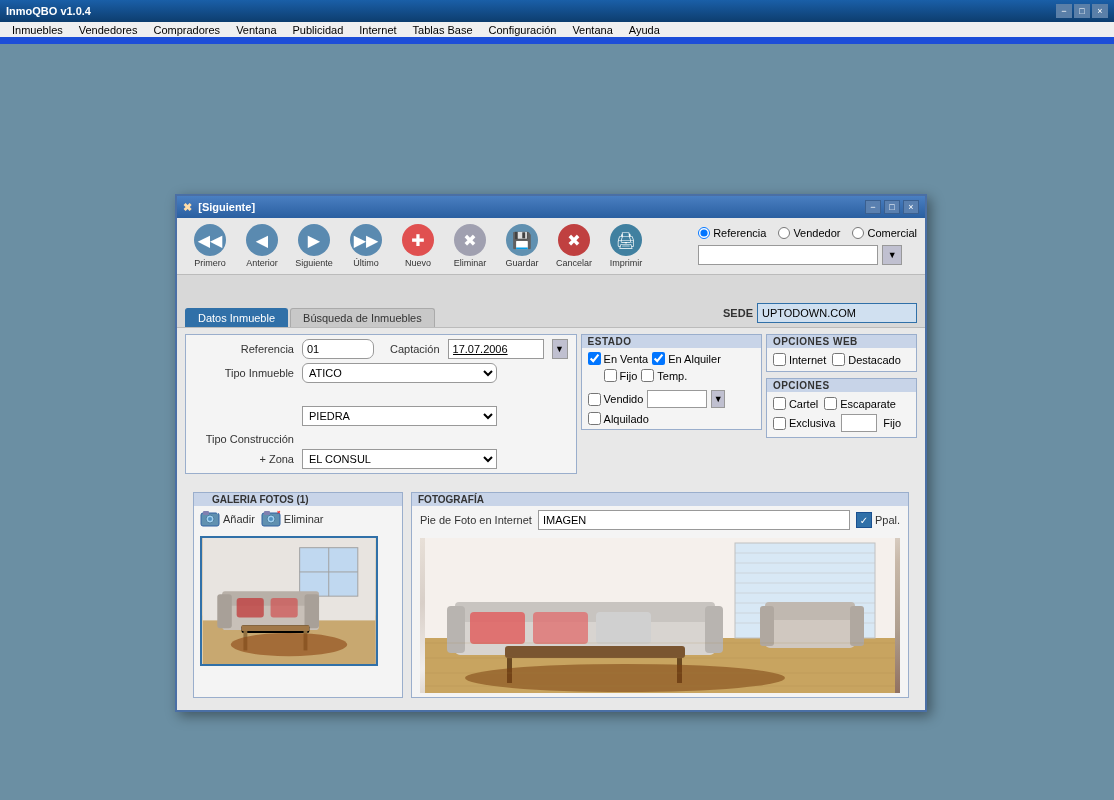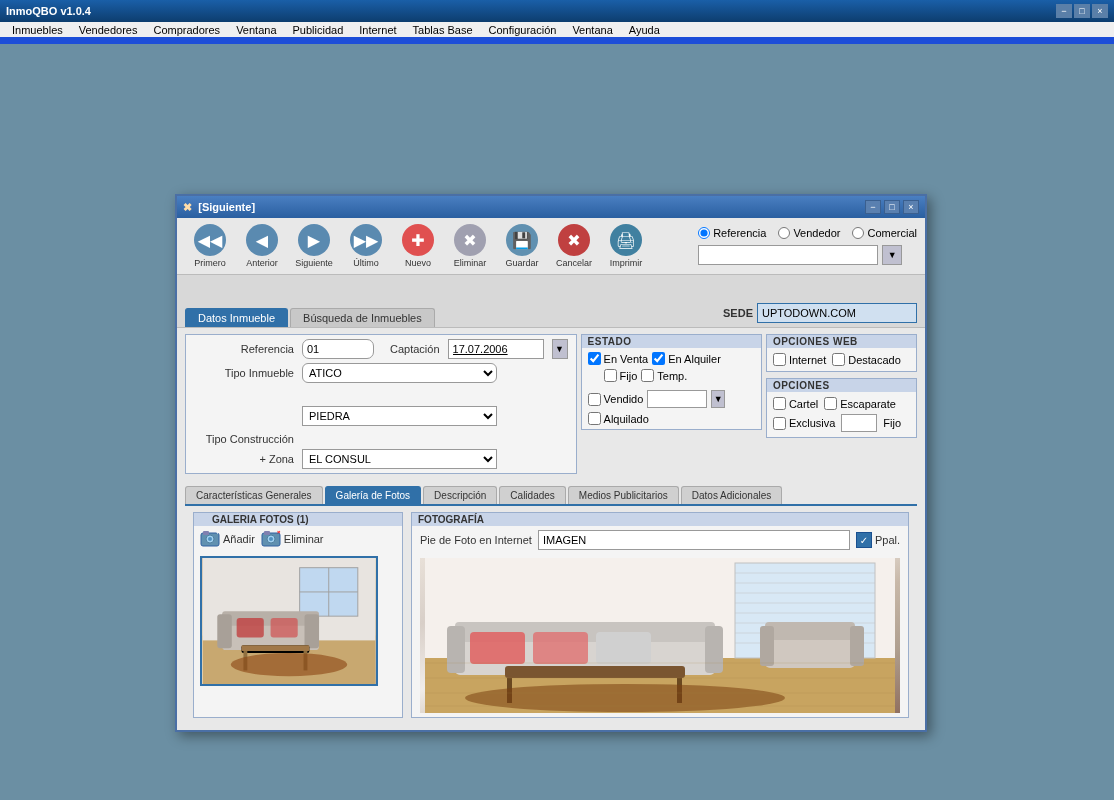--- a/index.html
+++ b/index.html
@@ -643,28 +643,20 @@
                 </label>
                 <input class="field-input" type="text" style="width: 36px; height: 18px;">
                 <span>Fijo</span>
               </div>
             </div>
           </div>
         </div>
 
       </div>
 
-      <div style="display:flex;gap:2px;margin-bottom:0;border-bottom:2px solid #3070a8;">
-        <div class="lower-tab">Características Generales</div>
-        <div class="lower-tab active">Galería de Fotos</div>
-        <div class="lower-tab">Descripción</div>
-        <div class="lower-tab">Calidades</div>
-        <div class="lower-tab">Medios Publicitarios</div>
-        <div class="lower-tab">Datos Adicionales</div>
-      </div>
 
       <div class="gallery-area">
 
         <div class="galeria-box">
           <div class="galeria-title">GALERIA FOTOS (1)</div>
           <div class="galeria-toolbar">
             <div class="galeria-btn">
               <svg width="20" height="18">
                 <rect x="1" y="3" width="18" height="13" rx="2" fill="#6090b0" stroke="#3060a0" stroke-width="1"></rect>
                 <circle cx="10" cy="9" r="4" fill="#a0d0f0" stroke="#5080a0" stroke-width="1"></circle>

